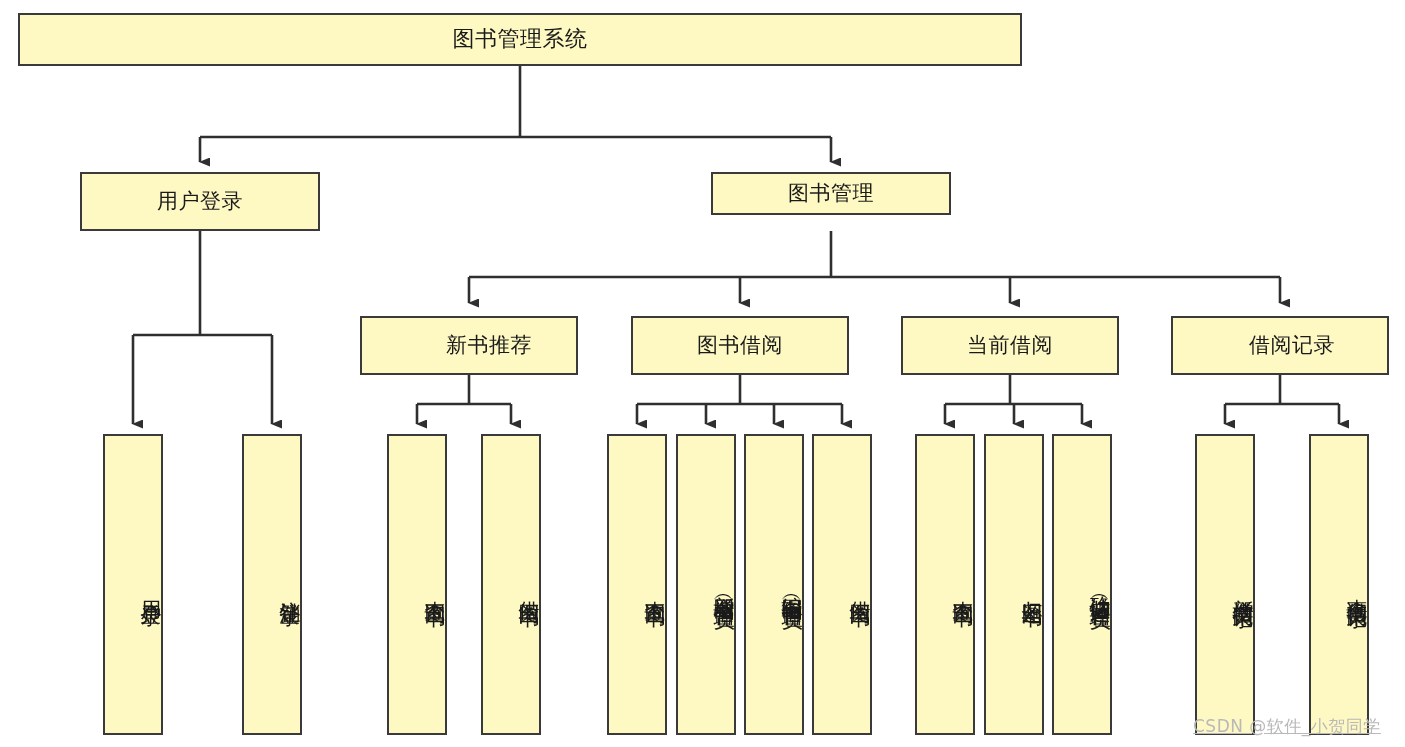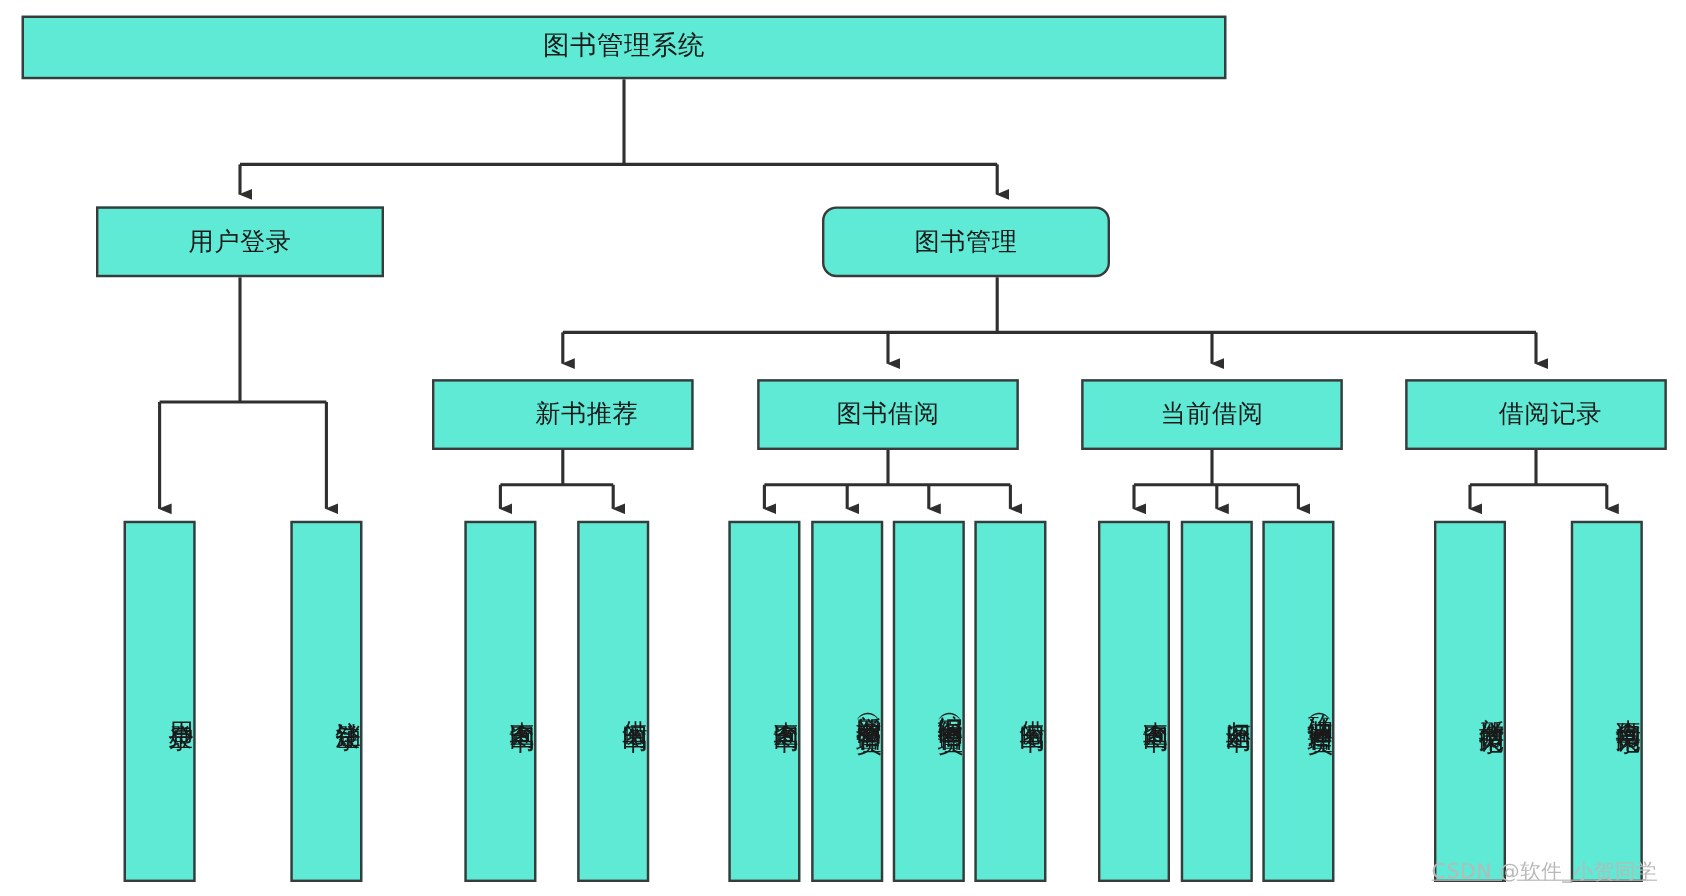--- a/index.html
+++ b/index.html
@@ -22,21 +22,21 @@
     position: absolute;
     left: 0;
     top: 0;
     width: 1405px;
     height: 747px;
     pointer-events: none;
   }
   .node {
     position: absolute;
     box-sizing: border-box;
-    background: #5eead4;
+    background: #fef9c3;
     border: 2px solid #3a3a3a;
     display: flex;
     align-items: center;
     justify-content: center;
     color: #1a1a1a;
   }
   .node-h {
     font-size: 21px;
     letter-spacing: 0.5px;
     line-height: 1.2;
@@ -125,21 +125,21 @@
     </g>
   </svg>
 
   <div class="node node-h node-root" style="left:18px; top:13px; width:1004px; height:53px;">
     <span class="label">图书管理系统</span>
   </div>
 
   <div class="node node-h" style="left:80px; top:172px; width:240px; height:59px;">
     <span class="label">用户登录</span>
   </div>
-  <div class="node node-h" style="left:685px; top:172px; width:240px; height:59px;border-radius:12px;">
+  <div class="node node-h" style="left:711px; top:172px; width:240px; height:43px;">
     <span class="label">图书管理</span>
   </div>
 
   <div class="node node-h" style="left:360px; top:316px; width:218px; height:59px;padding-left:40px;">
     <span class="label">新书推荐</span>
   </div>
   <div class="node node-h" style="left:901px; top:316px; width:218px; height:59px;">
     <span class="label">当前借阅</span>
   </div>
   <div class="node node-h" style="left:631px; top:316px; width:218px; height:59px;">

